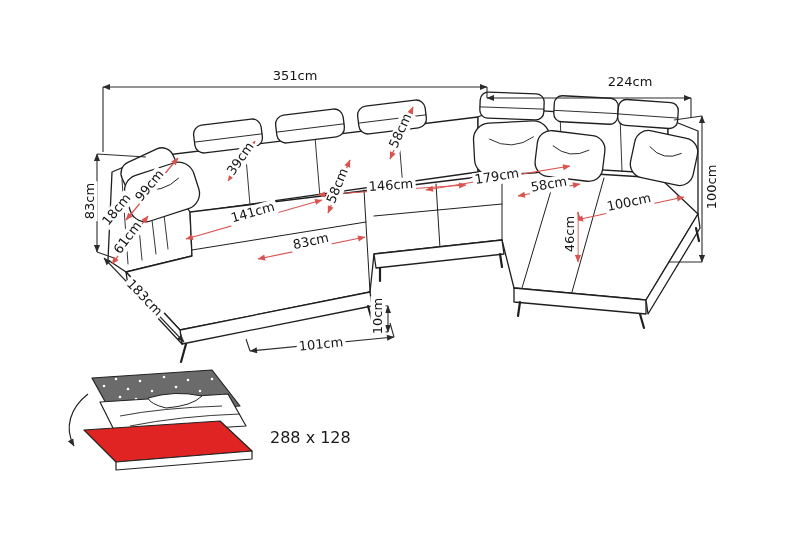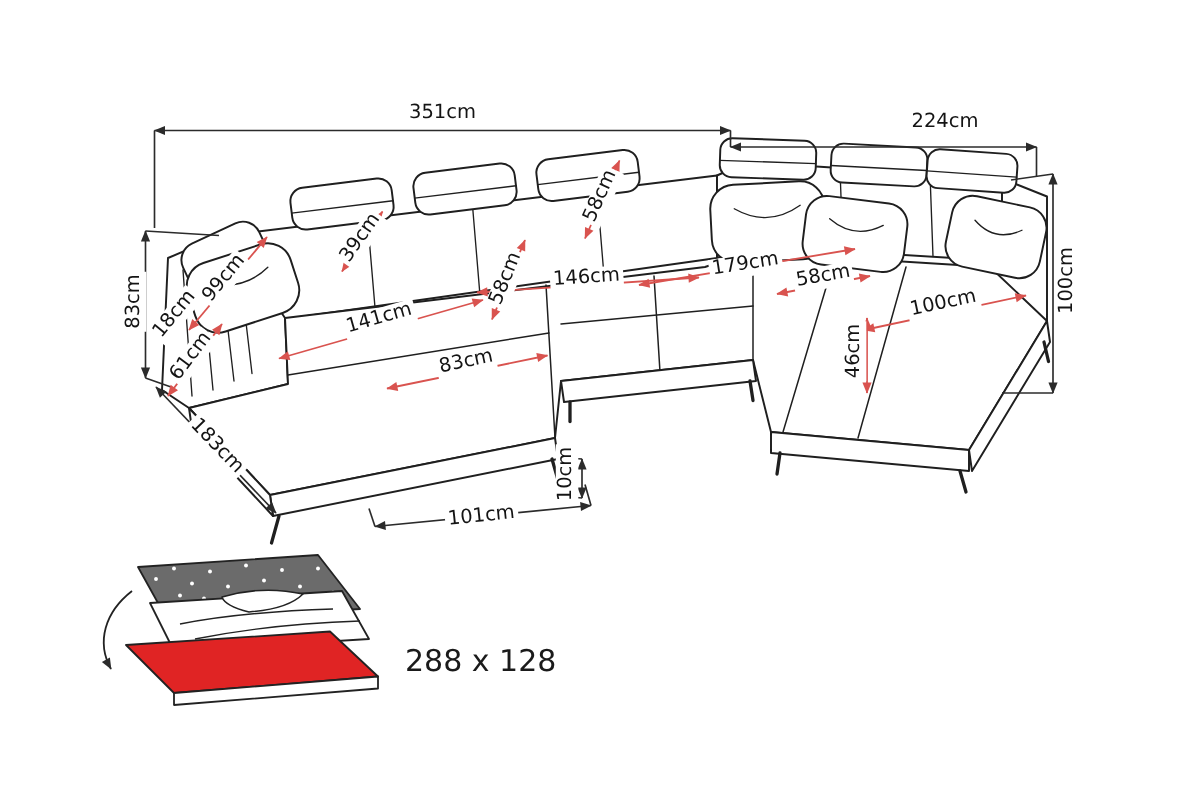--- a/index.html
+++ b/index.html
@@ -14,21 +14,21 @@
     font-size:13px;
     line-height:1.15;
     padding:0 2px;
     white-space:nowrap;
     z-index:5;
   }
   .bed-size {
     position:absolute;
     left:270px; top:428px;
     color:#1a1a1a;
-    font-size:20px;
+    font-size:16px;
     white-space:nowrap;
     z-index:5;
   }
 </style>
 </head>
 <body>
 
 <div class="canvas">
 
   <svg class="layer" width="800" height="533" viewBox="0 0 800 533">

